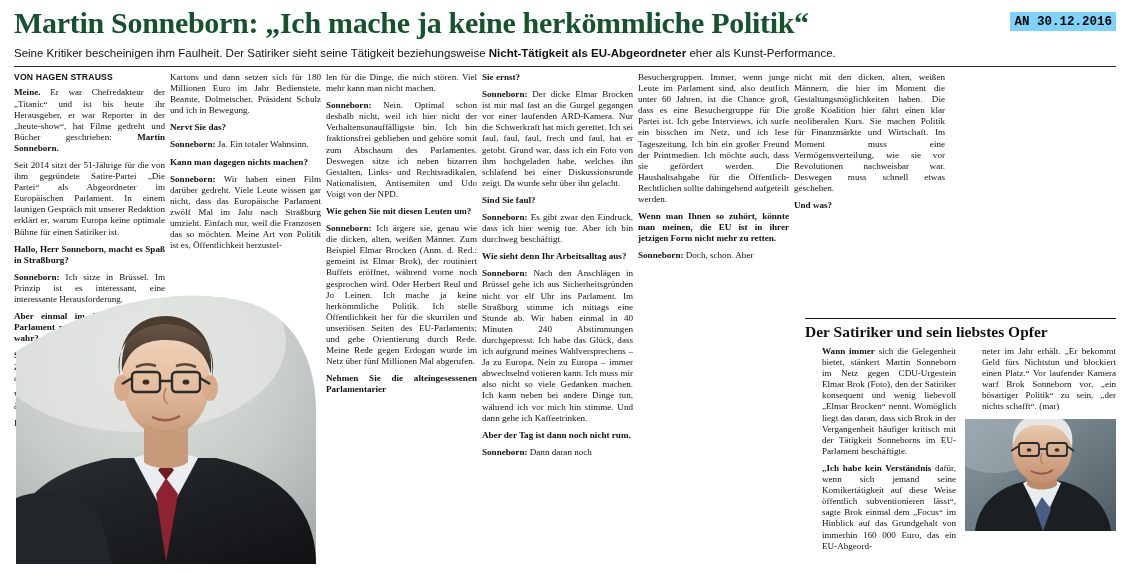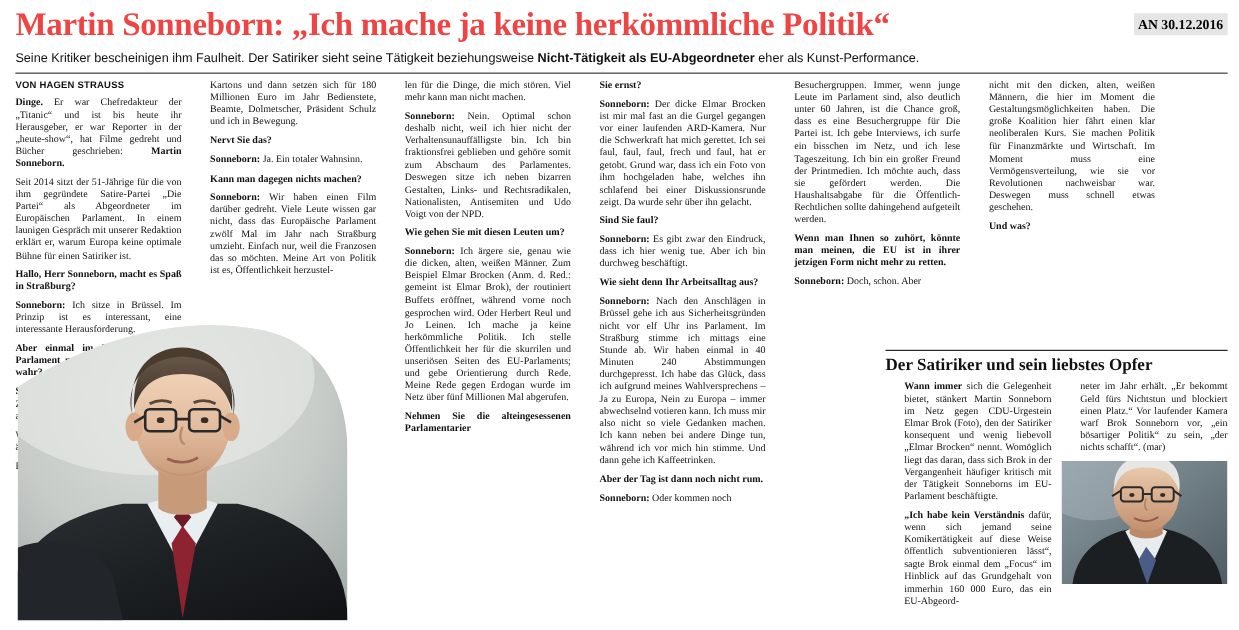--- a/index.html
+++ b/index.html
@@ -25,28 +25,28 @@
     justify-content: space-between;
   }
   .headline {
     font-family: "Liberation Serif", serif;
     font-weight: bold;
     font-size: 30px;
     line-height: 1.02;
     letter-spacing: -0.3px;
     margin: 0;
     padding-top: 2px;
-    color: #ef4444;
+    color: #14532d;
   }
   .dateflag {
     flex: 0 0 auto;
     margin-top: 6px;
     margin-left: 8px;
-    background: #e5e5e5;
-    font-family: Liberation Serif, serif;
+    background: #7dd3fc;
+    font-family: Liberation Mono, monospace;
     font-weight: bold;
     font-size: 12.5px;
     padding: 3px 4px 2px 4px;
     white-space: nowrap;
     color: #000;
   }
   .subhead {
     font-family: "Liberation Sans", sans-serif;
     font-size: 11.5px;
     font-weight: bold;
@@ -55,21 +55,21 @@
     color: #111;
   }
   .subhead .light { font-weight: normal; }
   .rule {
     border-top: 1px solid #2b2b2b;
     margin: 6px 0 5px 0;
   }
   
   .cols {
     display: flex;
-    gap: 26px;
+    gap: 5px;
     height: 492px;
   }
   .col {
     width: 151px;
     flex: 0 0 151px;
     position: relative;
     font-size: 9.1px;
     line-height: 1.22;
     text-align: justify;
     hyphens: auto;
@@ -148,21 +148,21 @@
   <div class="subhead">
     <span class="light">Seine Kritiker bescheinigen ihm Faulheit. Der Satiriker sieht seine Tätigkeit beziehungsweise </span><span>Nicht-Tätigkeit als EU-Abgeordneter</span><span class="light"> eher als Kunst-Performance.</span>
   </div>
 
   <div class="rule"></div>
 
   <div class="cols">
 
     <div class="col">
       <div class="byline">VON HAGEN STRAUSS</div>
-      <p><span class="nm">Dinge.</span><span> Er war Chefredakteur der „Titanic“ und ist bis heute ihr Herausgeber, er war Reporter in der „heute-show“, hat Filme gedreht und Bücher geschrieben: </span><span class="nm">Martin Sonneborn.</span></p>
+      <p><span class="nm">Meine.</span><span> Er war Chefredakteur der „Titanic“ und ist bis heute ihr Herausgeber, er war Reporter in der „heute-show“, hat Filme gedreht und Bücher geschrieben: </span><span class="nm">Martin Sonneborn.</span></p>
       <p>Seit 2014 sitzt der 51-Jährige für die von ihm gegründete Satire-Partei „Die Partei“ als Abgeordneter im Europäischen Parlament. In einem launigen Gespräch mit unserer Redaktion erklärt er, warum Europa keine optimale Bühne für einen Satiriker ist.</p>
       <p class="q">Hallo, Herr Sonneborn, macht es Spaß in Straßburg?</p>
       <p><span class="q">Sonneborn:</span><span> Ich sitze in Brüssel. Im Prinzip ist es interessant, eine interessante Herausforderung.</span></p>
       <p class="q">Aber einmal im Monat zieht das Parlament nach Straßburg um, nicht wahr?</p>
       <p><span class="q">Sonneborn:</span><span> Ja, dann geht der ganze Zirkus hier auf die Reise. Dann kommt alles in grüne</span></p>
       <p class="credit">Will die „dicken, alten, weißen Männer“ ärgern: Satiriker Martin Sonneborn.</p>
       <p class="credit">Foto: dpa</p>
 
       <div class="portrait">
         <svg width="300" height="292" viewBox="0 0 300 292" xmlns="http://www.w3.org/2000/svg">
@@ -255,21 +255,21 @@
     </div>
 
     <div class="col">
       <p class="q">Sie ernst?</p>
       <p><span class="q">Sonneborn:</span><span> Der dicke Elmar Brocken ist mir mal fast an die Gurgel gegangen vor einer laufenden ARD-Kamera. Nur die Schwerkraft hat mich gerettet. Ich sei faul, faul, faul, frech und faul, hat er getobt. Grund war, dass ich ein Foto von ihm hochgeladen habe, welches ihn schlafend bei einer Diskussionsrunde zeigt. Da wurde sehr über ihn gelacht.</span></p>
       <p class="q">Sind Sie faul?</p>
       <p><span class="q">Sonneborn:</span><span> Es gibt zwar den Eindruck, dass ich hier wenig tue. Aber ich bin durchweg beschäftigt.</span></p>
       <p class="q">Wie sieht denn Ihr Arbeitsalltag aus?</p>
       <p><span class="q">Sonneborn:</span><span> Nach den Anschlägen in Brüssel gehe ich aus Sicherheitsgründen nicht vor elf Uhr ins Parlament. Im Straßburg stimme ich mittags eine Stunde ab. Wir haben einmal in 40 Minuten 240 Abstimmungen durchgepresst. Ich habe das Glück, dass ich aufgrund meines Wahlversprechens – Ja zu Europa, Nein zu Europa – immer abwechselnd votieren kann. Ich muss mir also nicht so viele Gedanken machen. Ich kann neben bei andere Dinge tun, während ich vor mich hin stimme. Und dann gehe ich Kaffeetrinken.</span></p>
       <p class="q">Aber der Tag ist dann noch nicht rum.</p>
-      <p><span class="q">Sonneborn:</span><span> Oder kommen noch</span></p>
+      <p><span class="q">Sonneborn:</span><span> Dann daran noch</span></p>
     </div>
 
     <div class="col">
       <p>Besuchergruppen. Immer, wenn junge Leute im Parlament sind, also deutlich unter 60 Jahren, ist die Chance groß, dass es eine Besuchergruppe für Die Partei ist. Ich gebe Interviews, ich surfe ein bisschen im Netz, und ich lese Tageszeitung. Ich bin ein großer Freund der Printmedien. Ich möchte auch, dass sie gefördert werden. Die Haushaltsabgabe für die Öffentlich-Rechtlichen sollte dahingehend aufgeteilt werden.</p>
       <p class="q">Wenn man Ihnen so zuhört, könnte man meinen, die EU ist in ihrer jetzigen Form nicht mehr zu retten.</p>
       <p><span class="q">Sonneborn:</span><span> Doch, schon. Aber</span></p>
     </div>
 
     <div class="col">
       <p>nicht mit den dicken, alten, weißen Männern, die hier im Moment die Gestaltungsmöglichkeiten haben. Die große Koalition hier fährt einen klar neoliberalen Kurs. Sie machen Politik für Finanzmärkte und Wirtschaft. Im Moment muss eine Vermögensverteilung, wie sie vor Revolutionen nachweisbar war. Deswegen muss schnell etwas geschehen.</p>

